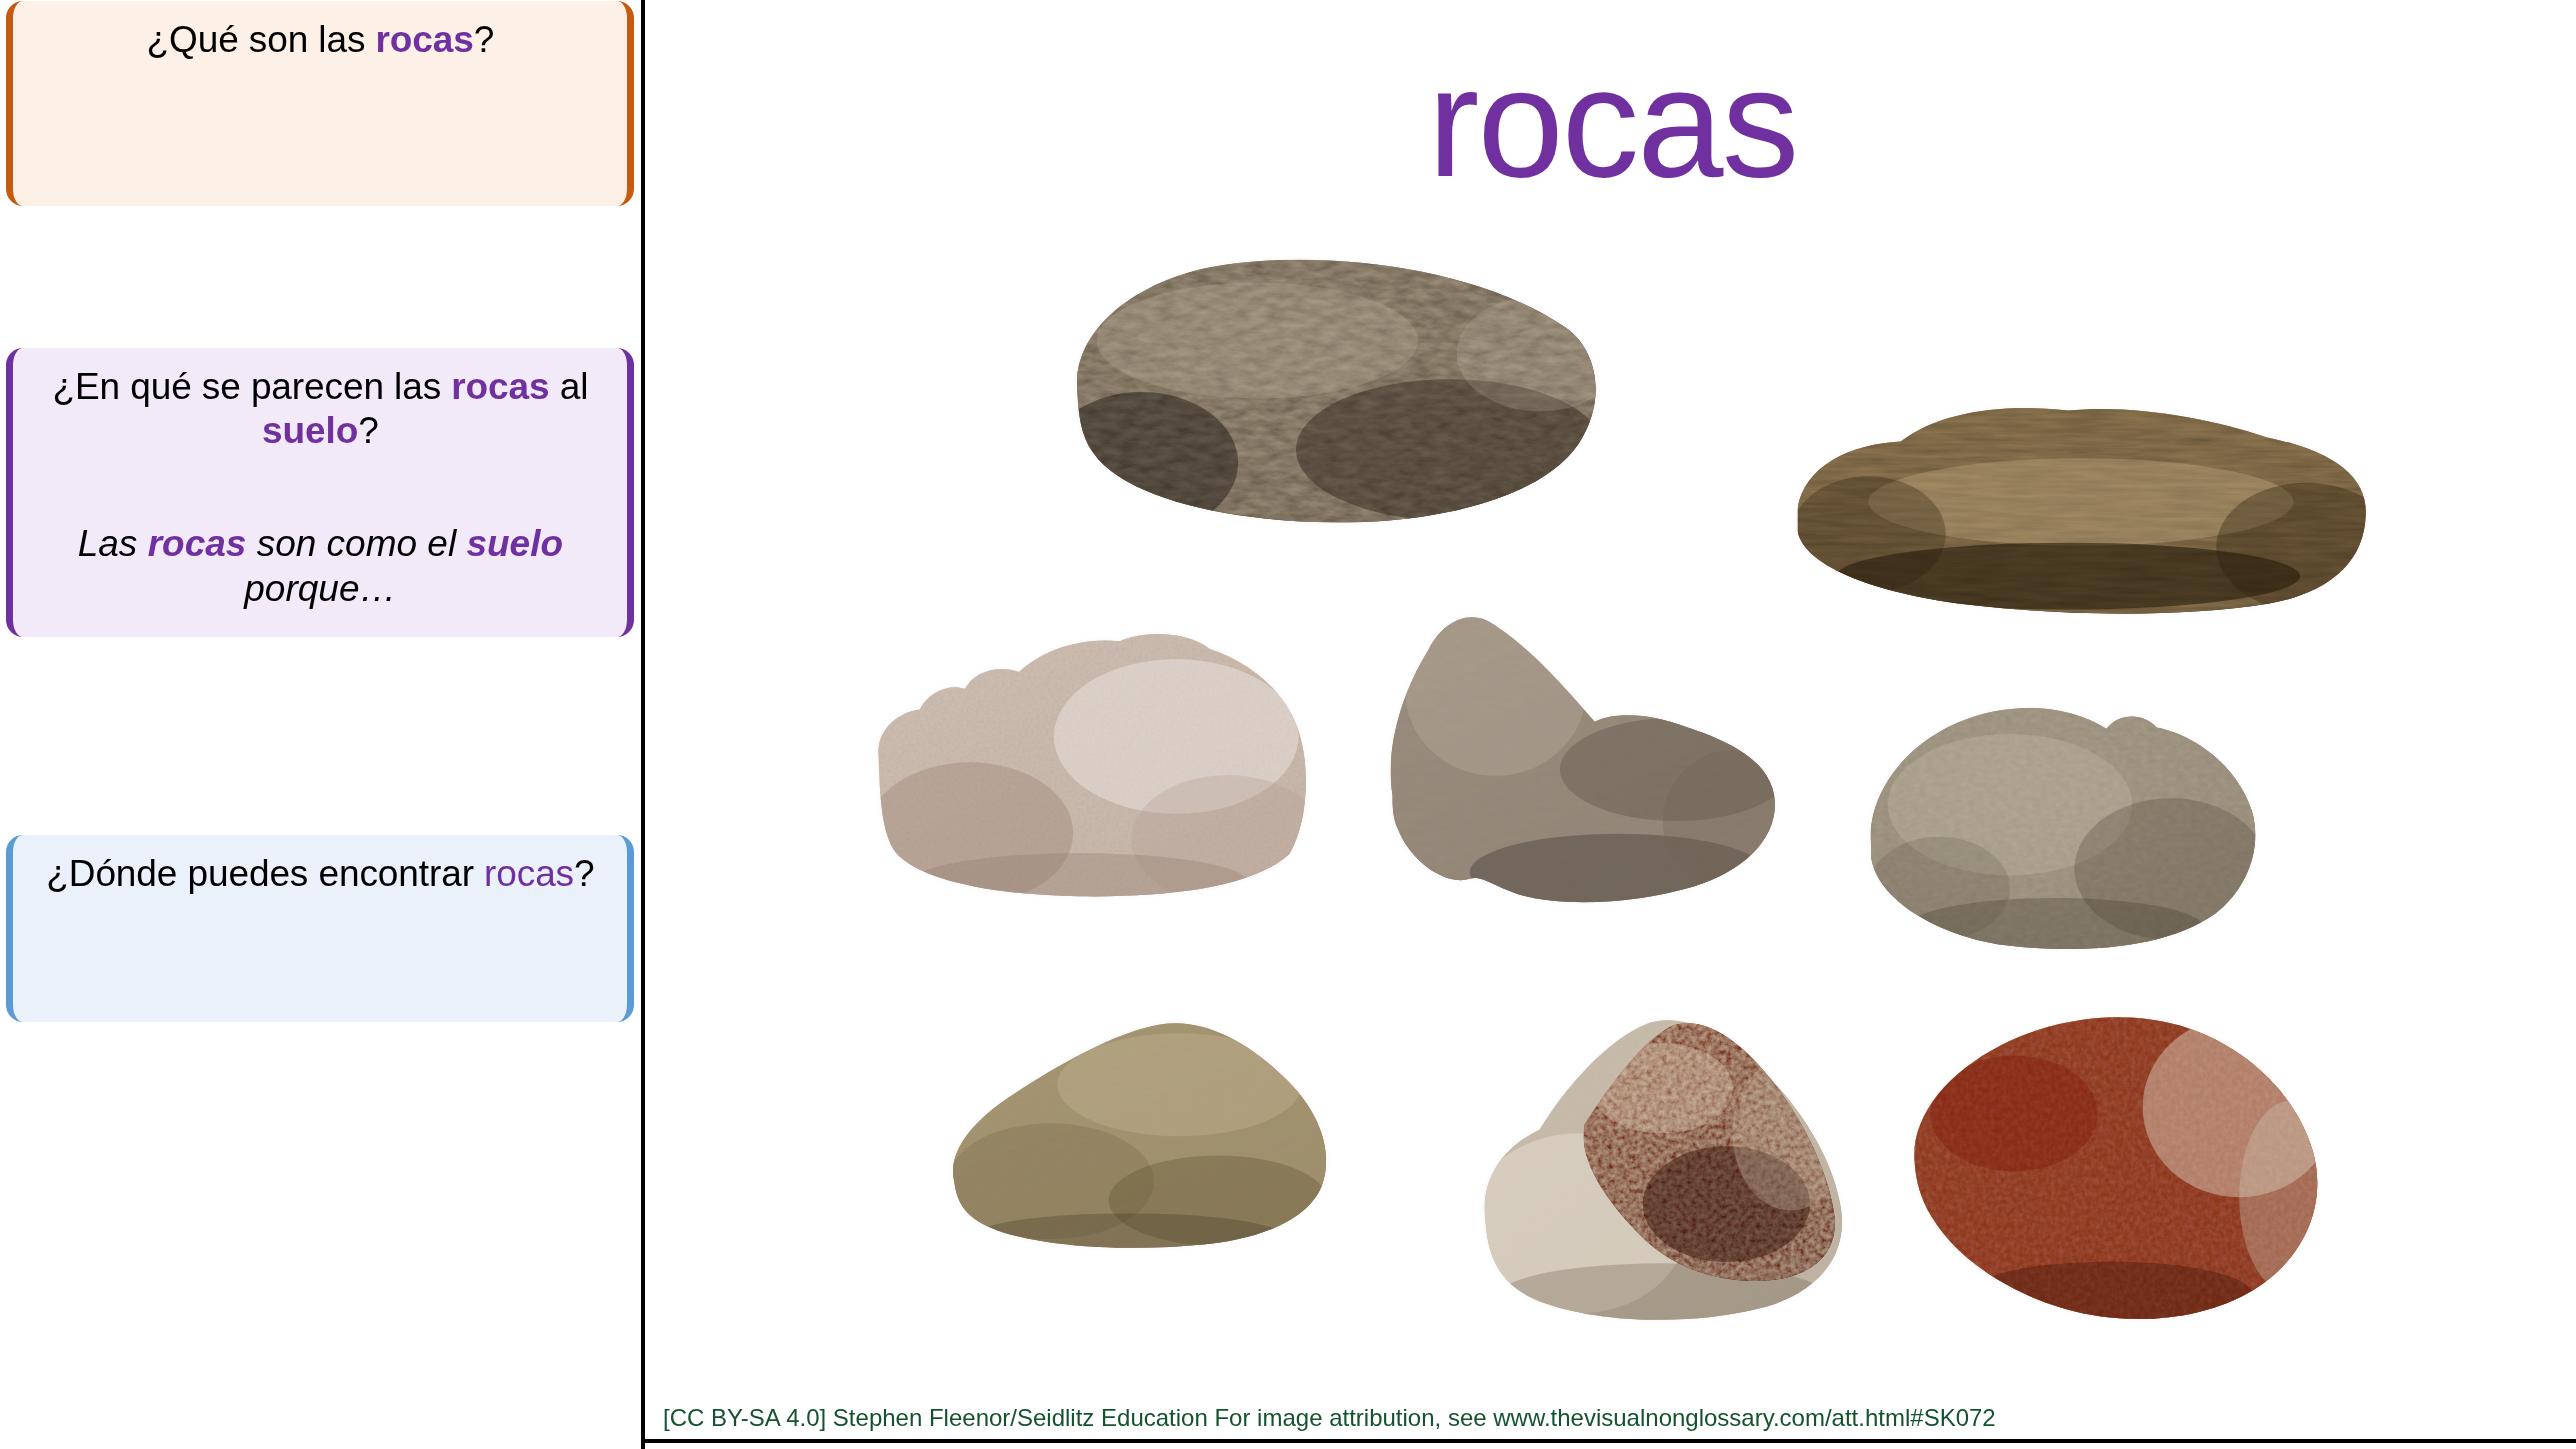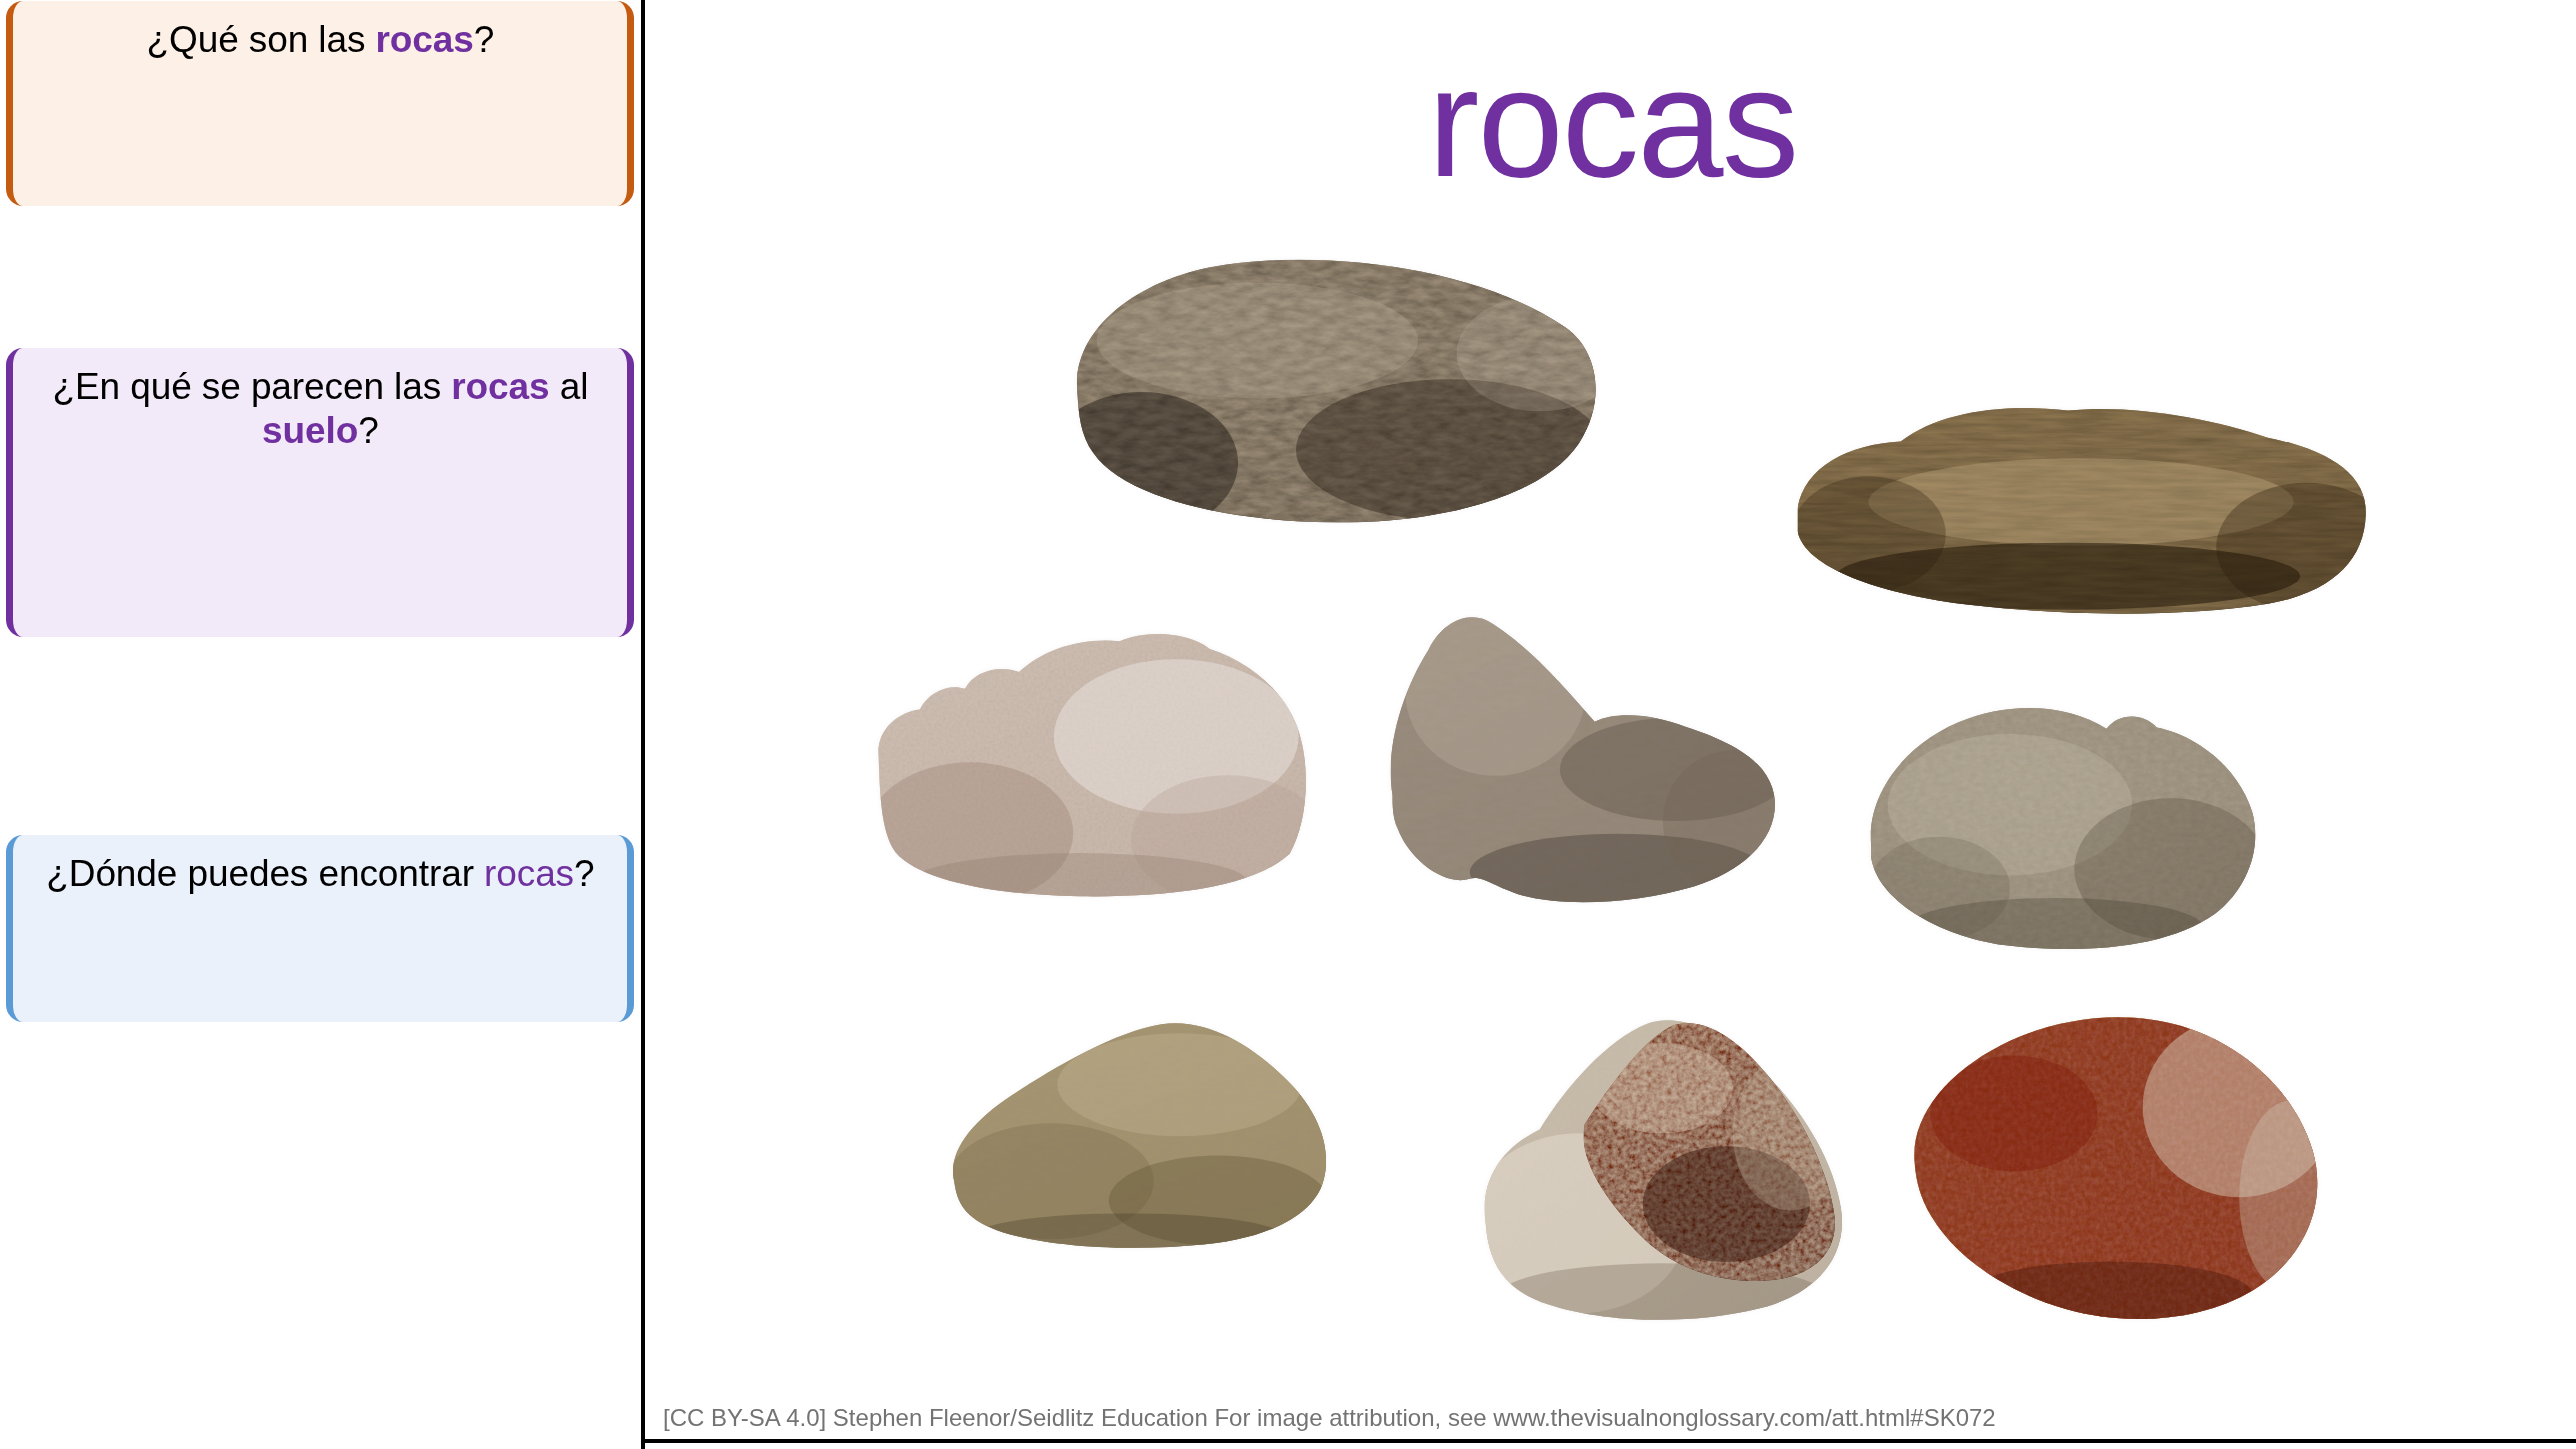--- a/index.html
+++ b/index.html
@@ -139,41 +139,44 @@
     height: 3.9px;
     background: #000000;
   }
   #attribution {
     position: absolute;
     left: 663px;
     bottom: 18px;
     width: 1868px;
     font-size: 24px;
     line-height: 1.1;
-    color: #737373;
+    color: #14532d;
     font-stretch: condensed;
     white-space: nowrap;
   }
 </style>
 </head>
 <body>
 
 <div id="slide">
 
   <div id="left-column">
 
     <div class="stem-box" id="stem-box-1">
       <div class="stem-question">
         <span>¿Qué son las </span><span class="kw">rocas</span><span>?</span>
       </div>
     </div>
 
     <div class="stem-box" id="stem-box-2">
       <div class="stem-question">
         <span>¿En qué se parecen las </span><span class="kw">rocas</span><span> al </span><span class="kw">suelo</span><span>?</span>
+      </div>
+      <div class="stem-answer">
+        <span>Las </span><span class="kw">rocas</span><span> son como el </span><span class="kw">suelo</span><span> porque…</span>
       </div>
     </div>
 
     <div class="stem-box" id="stem-box-3">
       <div class="stem-question">
         <span>¿Dónde puedes encontrar </span><span class="kw-plain">rocas</span><span>?</span>
       </div>
     </div>
 
   </div>

